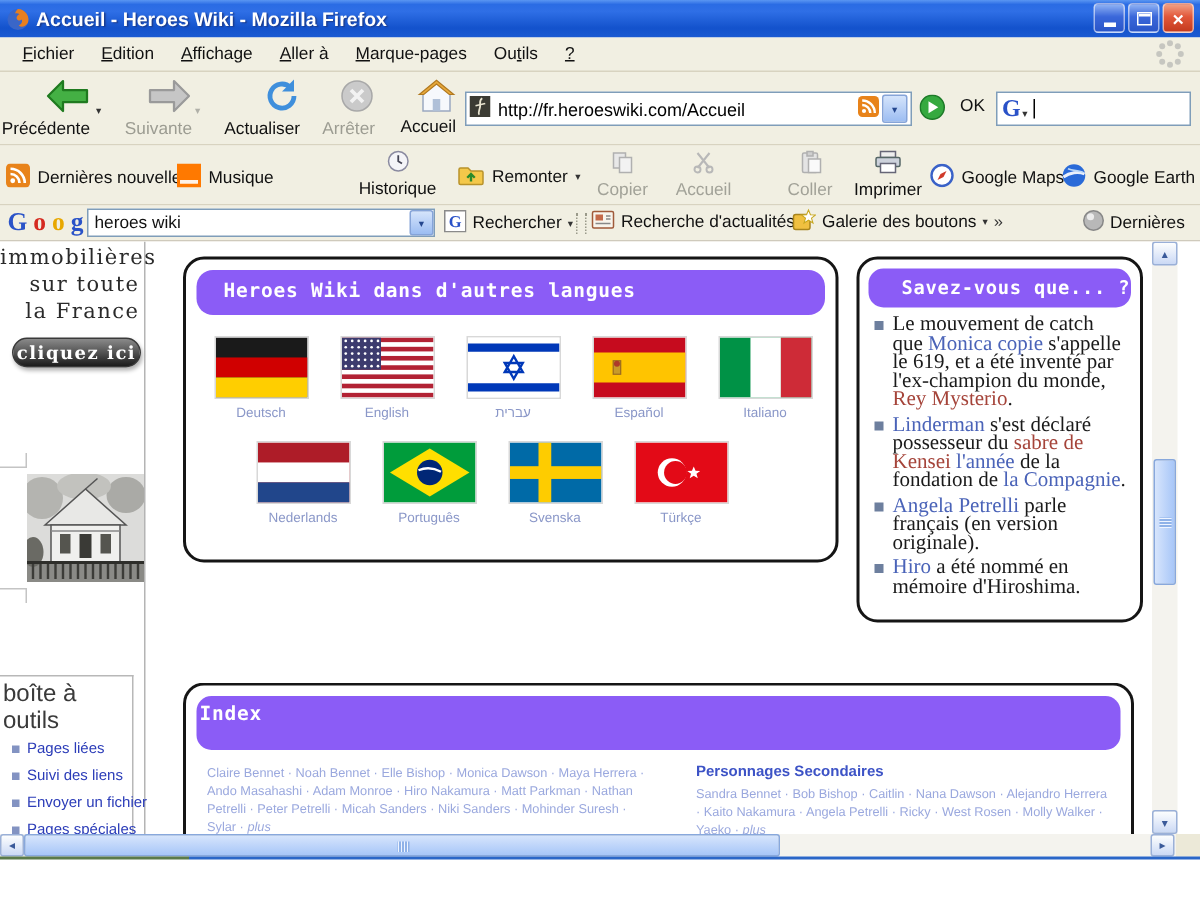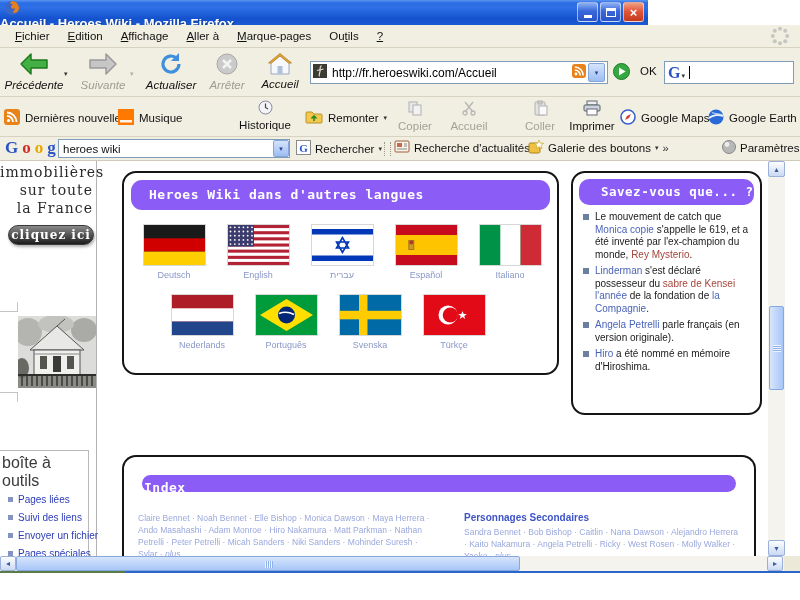--- a/index.html
+++ b/index.html
@@ -1,38 +1,38 @@
 <!DOCTYPE html>
 <html><head>
 <meta charset="utf-8">
 <style>
   html,body{margin:0;padding:0;background:#fff;}
   body{width:800px;height:600px;overflow:hidden;position:relative;font-family:"Liberation Sans",sans-serif;}
   .win{position:absolute;left:0;top:0;width:800px;height:600px;}
   
-  .titlebar{position:absolute;left:0;top:0;width:648px;height:25px;
+  .titlebar{position:absolute;left:0;top:0;width:800px;height:25px;
     background:linear-gradient(180deg,#5a96f2 0%,#2a6ce4 12%,#2f6fe6 30%,#1352cc 75%,#1b5ad2 100%);
-    display:flex;align-items:flex-start;color:#fff;flex-direction:column;}
+    display:flex;align-items:center;color:#fff;}
   .fficon{margin:0 4px 0 4px;display:inline-flex;}
   .title{font-weight:bold;font-size:13px;text-shadow:1px 1px 1px #1a3a8a;}
   .tbtns{position:absolute;right:4px;top:2px;display:flex;gap:2px;}
   .tbtn{width:21px;height:20px;border-radius:3px;border:1px solid rgba(255,255,255,.55);
     background:linear-gradient(#8fb2f4,#3a67da 45%,#2a55c8);display:flex;align-items:center;justify-content:center;
     color:#fff;font-size:13px;font-weight:bold;box-sizing:border-box;}
   .tbtn.close{background:linear-gradient(#f0a084,#e2573a 45%,#c43a1e);}
   .glyph-min{display:block;width:8px;height:3px;background:#fff;margin-top:9px;}
   .glyph-rest{display:block;width:8px;height:7px;border:1px solid #fff;box-shadow:inset 0 2px #fff;}
   
   .menubar{position:absolute;left:0;top:25px;width:800px;height:23px;background:#f1efe2;border-bottom:1px solid #d8d3c0;
     box-sizing:border-box;font-size:11.5px;color:#111;display:flex;align-items:center;padding-left:6px;}
   .menu-item{padding:3px 9px;}
   .throbber{position:absolute;right:10px;top:1px;}
   
   .navbar{position:absolute;left:0;top:48px;width:800px;height:49px;background:#f1efe2;border-bottom:1px solid #d8d3c0;box-sizing:border-box;}
-  .navbtn{position:absolute;top:4px;display:flex;flex-direction:column;align-items:center;gap:1px;font-size:11.5px;color:#111;font-style:italic;}
+  .navbtn{position:absolute;top:4px;display:flex;flex-direction:column;align-items:flex-end;gap:1px;font-size:11.5px;color:#111;}
   .navbtn.dis{color:#9c9c92;}
   .caret{position:absolute;font-size:7px;color:#333;}
   .caret.dis{color:#b0b0a8;}
   .urlbox{position:absolute;left:310px;top:13px;width:298px;height:23px;background:#fff;border:1px solid #7f9db9;
     box-sizing:border-box;display:flex;align-items:center;padding:0 2px;font-size:12px;}
   .url-text{flex:1;margin-left:5px;color:#000;white-space:nowrap;overflow:hidden;}
   .url-drop{width:17px;height:19px;background:linear-gradient(#d5e4fb,#9cbdf2);border:1px solid #86a4d8;border-radius:2px;
     box-sizing:border-box;display:flex;align-items:center;justify-content:center;color:#24478f;font-size:7px;margin-left:2px;}
   .gobtn{position:absolute;left:613px;top:15px;}
   .oklabel{position:absolute;left:640px;top:17px;font-size:11.5px;color:#111;}
@@ -83,27 +83,27 @@
   .langbox .box-header{margin:7px;height:30px;line-height:30px;font-size:13px;padding-left:18px;}
   .flags-row{display:flex;padding-left:8px;}
   .flags-row.r1{margin-top:14px;}
   .flags-row.r2{margin-top:14px;padding-left:36px;}
   .flag-cell{width:84px;text-align:center;}
   .flag svg{display:block;margin:0 auto;border:1px solid #d8d8d8;}
   .flag-label{margin-top:4px;font-size:9px;color:#8a97c8;}
   .dykbox{left:571px;top:10px;width:191px;height:244px;overflow:hidden;}
   .dykbox .box-header{margin:6px;height:26px;line-height:26px;font-size:12.5px;padding-left:22px;border-radius:10px;}
   .dyk-list{list-style:none;margin:2px 0 0 0;padding:0 8px;}
-  .dyk-item{position:relative;padding-left:14px;margin-bottom:4px;font-family:Liberation Sans, sans-serif;
-    font-size:10px;line-height:12.5px;color:#1a1a1a;}
+  .dyk-item{position:relative;padding-left:14px;margin-bottom:4px;font-family:Liberation Serif, serif;
+    font-size:14px;line-height:12.5px;color:#1a1a1a;}
   .dyk-item::before{content:"";position:absolute;left:2px;top:3px;width:6px;height:6px;background:#6d7f9e;}
   .sg-l{color:#4a63b8;}
   .sg-r{color:#a5443a;}
   .indexbox{left:122px;top:294px;width:634px;height:101px;border-radius:14px 14px 0 0;border-bottom:none;overflow:hidden;}
-  .indexbox .box-header{margin:18px;height:17px;line-height:26px;font-size:13px;padding-left:2px;border-radius:10px;}
+  .indexbox .box-header{margin:7px;height:36px;line-height:26px;font-size:13px;padding-left:2px;border-radius:10px;}
   .index-cols{display:flex;gap:26px;padding:2px 14px 0 14px;}
   .idx-col{border-bottom:1px dashed #9a9a9a;padding-bottom:6px;}
   .idx-col:nth-child(1){width:300px;}
   .idx-col:nth-child(2){width:276px;}
   .idx-head{font-size:10px;font-weight:bold;color:#3d53c6;margin-bottom:3px;}
   .idx-links{font-size:8.5px;line-height:12px;color:#9aa8de;}
   .idx-link,.idx-sep{color:#9aa8de;}
   .idx-more{color:#9aa8de;font-style:italic;}
   
   .vscroll{position:absolute;left:768px;top:0;width:17px;height:395px;background:#f4f3ee;}
@@ -355,21 +355,21 @@
           </svg></span>
       <span>Galerie des boutons</span>
       <span style="font-size:7px;color:#333;">▾</span>
       <span style="font-size:11px;color:#333;">»</span>
     </span>
     <span class="item" style="left:722px;top:3px;">
       <span><svg width="14" height="14">
             <circle cx="7" cy="7" r="6.5" fill="#b8b8b8" stroke="#888"></circle>
             <circle cx="5" cy="4.5" r="2.4" fill="#ececec"></circle>
           </svg></span>
-      <span>Paramètres</span>
+      <span>Dernières</span>
 
     </span>
   </div>
 
   <div class="content">
     <div class="vline"></div>
 
     <div class="ad-lines">
       <div>immobilières</div>
       <div>sur toute</div>

